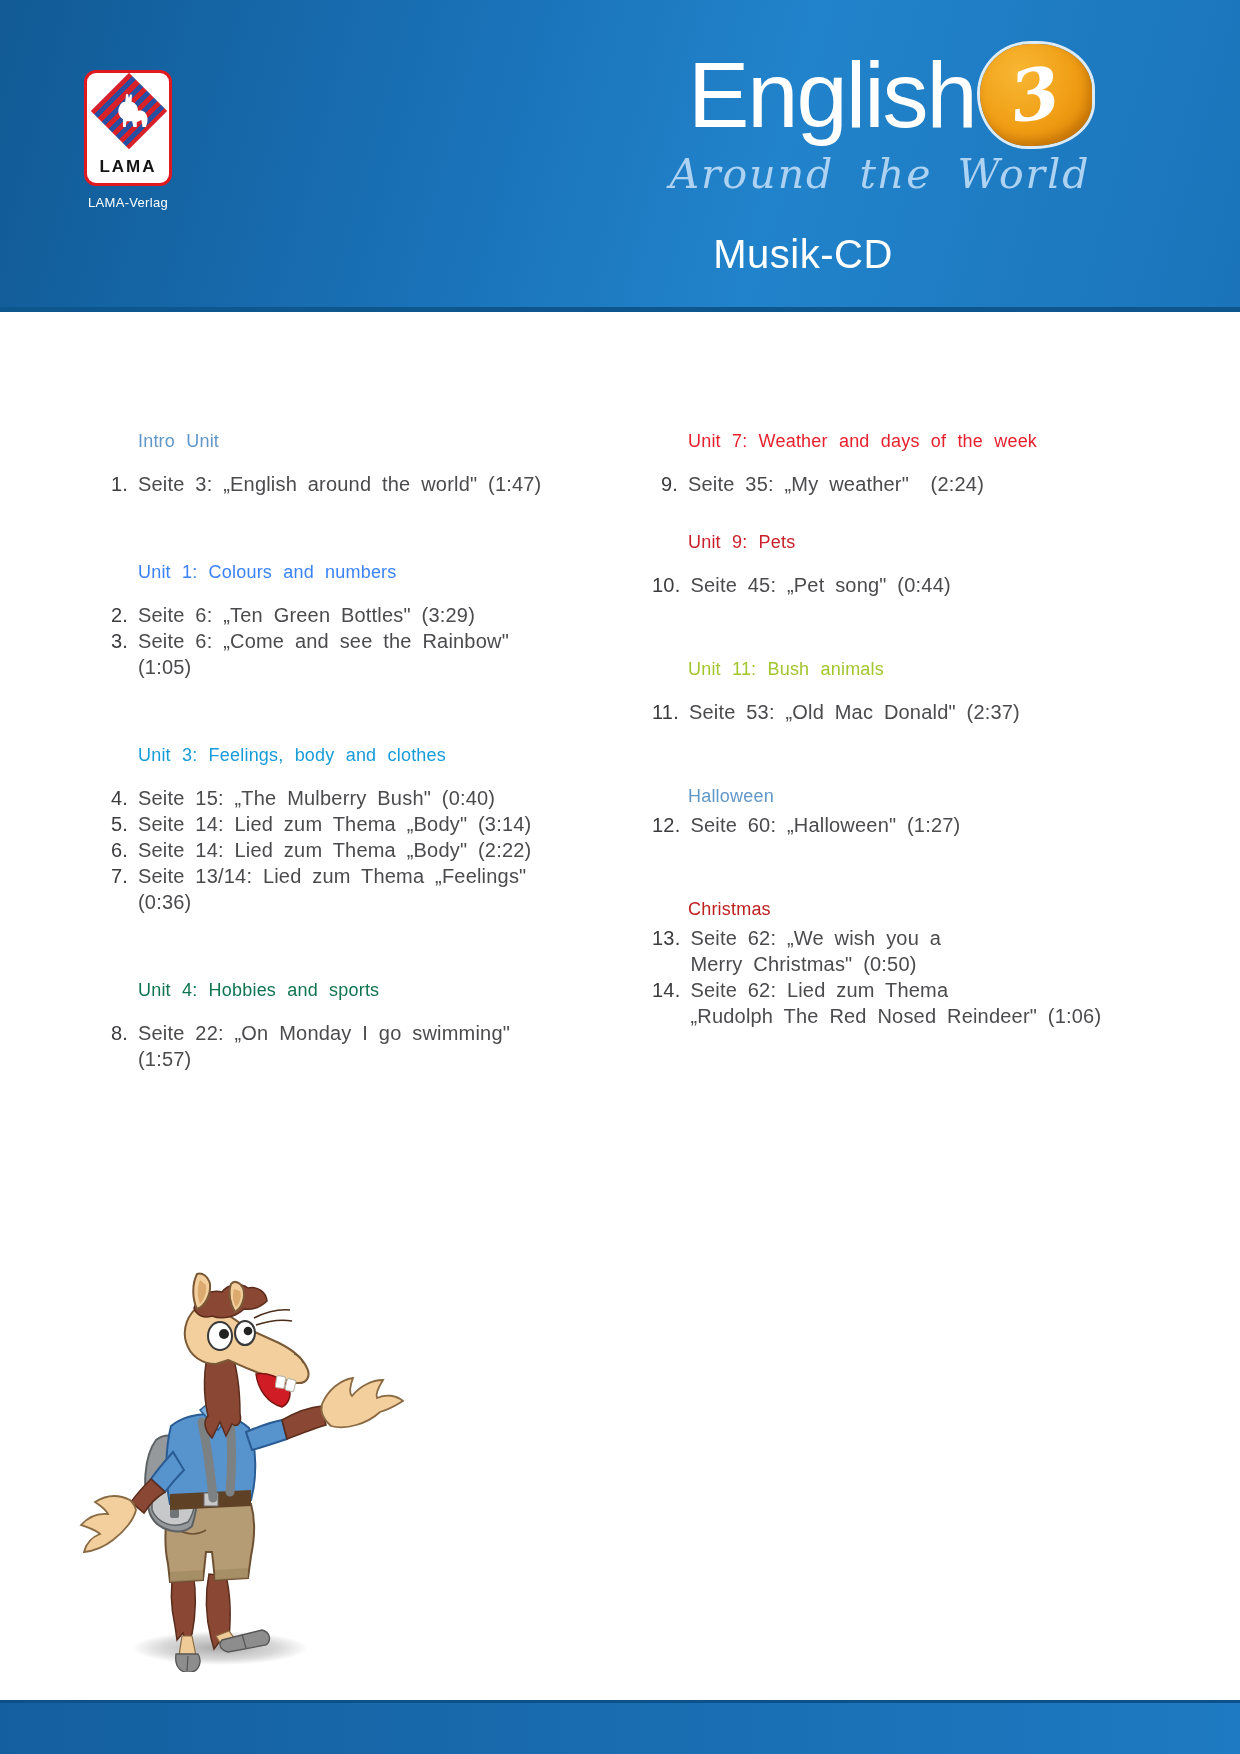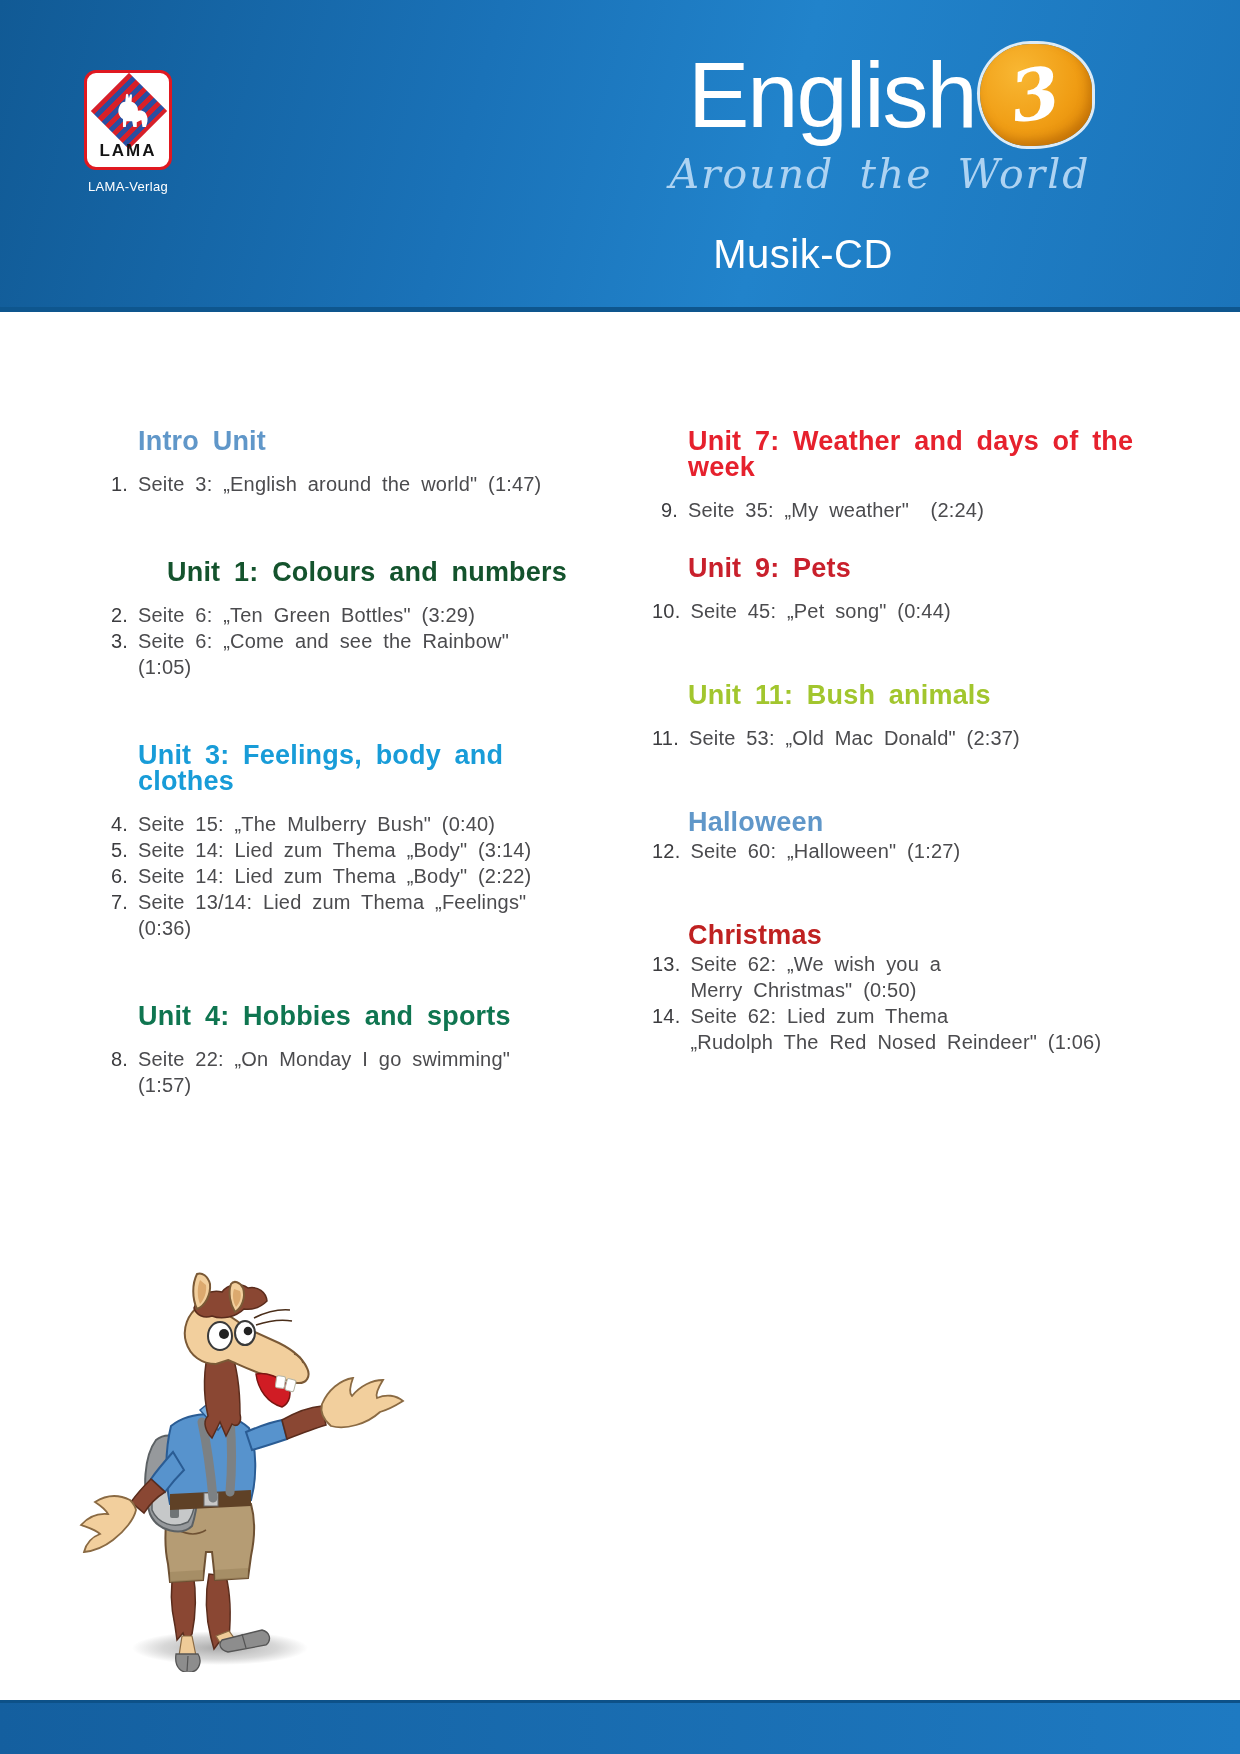--- a/index.html
+++ b/index.html
@@ -5,21 +5,21 @@
   html,body{margin:0;padding:0;background:#e8e8e8;}
   .page{position:relative;width:1240px;height:1754px;background:#ffffff;overflow:hidden;
         font-family:"Liberation Sans",sans-serif;}
 
   
   .header{position:absolute;top:0;left:0;width:1240px;height:312px;
           background:linear-gradient(105deg,#115a95 0%,#1a72b8 38%,#2183cb 62%,#1b74ba 100%);}
   .header::after{content:"";position:absolute;left:0;bottom:0;width:100%;height:5px;background:#0e568e;}
 
   .logo-block{position:absolute;left:84px;top:70px;width:88px;}
-  .logo-box{position:relative;width:88px;height:100px;background:#fff;border:3px solid #e01820;
+  .logo-box{position:relative;width:88px;height:116px;background:#fff;border:3px solid #e01820;
             border-radius:12px;box-sizing:border-box;overflow:hidden;}
   .diamond{position:absolute;left:15px;top:11px;width:54px;height:54px;transform:rotate(45deg);
            background:repeating-linear-gradient(90deg,#d6202a 0 5px,#2b4ea0 5px 10px);}
   .logo-llama{position:absolute;left:21px;top:16px;}
   .logo-word{position:absolute;left:0;bottom:6px;width:100%;text-align:center;
              font-weight:bold;font-size:17px;letter-spacing:2px;color:#141414;}
   .logo-caption{margin-top:9px;text-align:center;font-size:13px;color:#ffffff;letter-spacing:.3px;}
 
   .title-row{position:absolute;top:44px;left:688px;display:flex;align-items:center;}
   .series-title{font-size:92px;font-weight:normal;color:#ffffff;letter-spacing:-2px;line-height:1;}
@@ -35,21 +35,21 @@
                    color:#aed3f2;letter-spacing:2px;word-spacing:10px;}
   .product-name{position:absolute;top:232px;left:598px;width:410px;text-align:center;
                 font-size:40px;color:#ffffff;letter-spacing:.5px;}
 
   
   .col{position:absolute;top:428px;font-size:20px;line-height:26px;color:#4b4b4e;
        word-spacing:5px;letter-spacing:.2px;}
   .col-left{left:104px;width:492px;}
   .col-right{left:652px;width:534px;}
 
-  .heading{font-size:27px;line-height:26px;font-weight:bold;margin:0 0 17px 34px;word-spacing:6px;}
+  .heading{font-size:18px;line-height:26px;font-weight:normal;margin:0 0 17px 34px;word-spacing:6px;}
   .col-right .heading{margin-left:36px;}
   .section.tight .heading{margin-bottom:3px;}
   .col-left .section + .section{margin-top:62px;}
   .col-right .section + .section{margin-top:58px;}
   .col-right .section:nth-child(2){margin-top:32px;}
 
   ol.tracks{list-style:none;margin:0;padding:0;}
   .track{display:flex;}
   .num{flex:0 0 24px;text-align:right;margin-right:10px;color:#3c3c3f;}
   .col-right .num{flex:0 0 26px;}
@@ -98,21 +98,21 @@
         <section class="section">
           <h3 class="heading" style="color: rgb(96, 151, 201);">Intro Unit</h3>
           <ol class="tracks">
             <li class="track">
               <span class="num">1.</span>
               <span class="txt">Seite 3: „English around the world" (1:47)</span>
             </li>
           </ol>
         </section>
         <section class="section">
-          <h3 class="heading" style="color: #14532d; text-align: center;">Unit 1: Colours and numbers</h3>
+          <h3 class="heading" style="color: #3b82f6;">Unit 1: Colours and numbers</h3>
           <ol class="tracks">
             <li class="track">
               <span class="num">2.</span>
               <span class="txt">Seite 6: „Ten Green Bottles" (3:29)</span>
             </li>
             <li class="track">
               <span class="num">3.</span>
               <span class="txt">Seite 6: „Come and see the Rainbow"
 (1:05)</span>
             </li>

